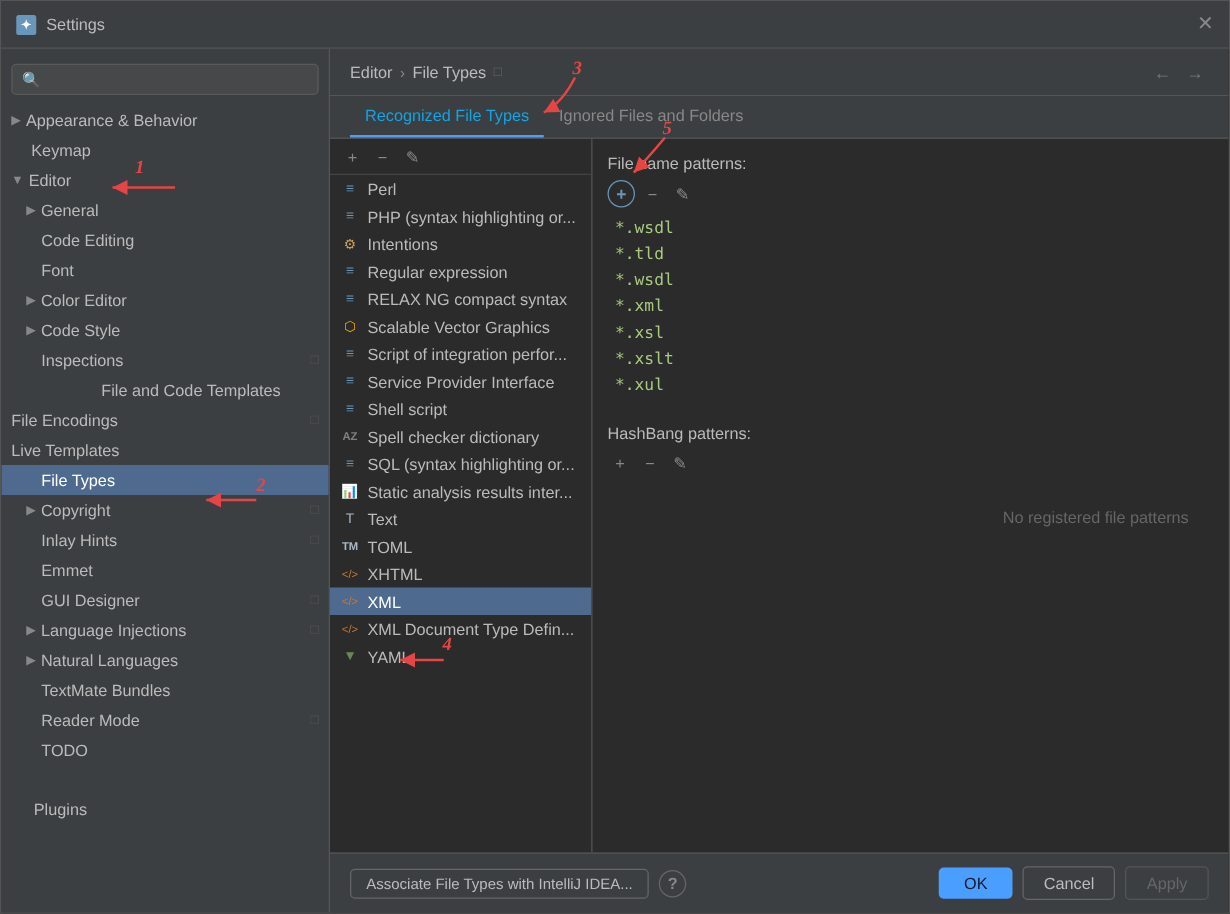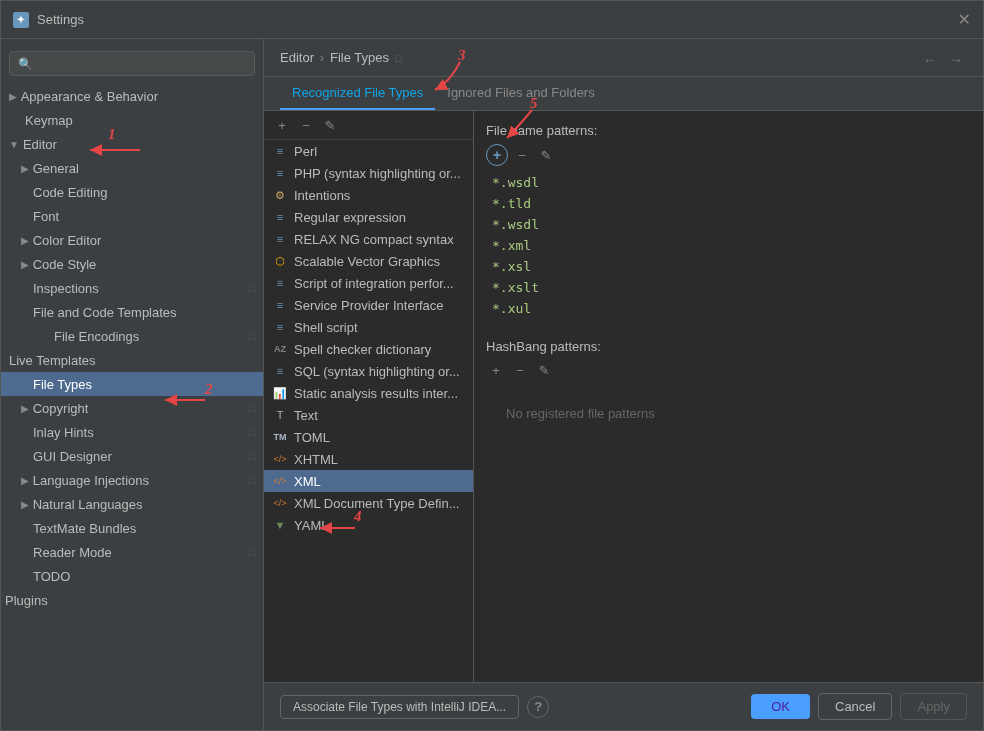--- a/index.html
+++ b/index.html
@@ -267,21 +267,21 @@
     .pattern-item {
       padding: 3px 6px;
       font-size: 13px;
       color: #a9c980;
       font-family: monospace;
     }
 
     .empty-label {
       color: #666;
       font-size: 13px;
-      text-align: left;
+      text-align: right;
       padding: 20px;
     }
 
     
     .bottom-bar {
       background: #3c3f41;
       border-top: 1px solid #555;
       padding: 10px 16px;
       display: flex;
       align-items: center;
@@ -305,21 +305,21 @@
       display: flex; align-items: center; justify-content: center;
       cursor: pointer;
       font-size: 13px;
       font-weight: bold;
     }
     .spacer { flex: 1; }
     .ok-btn {
       padding: 5px 20px;
       background: #4a9eff;
       border: none;
-      color: #4c1d95;
+      color: #0f172a;
       border-radius: 4px;
       cursor: pointer;
       font-size: 13px;
     }
     .cancel-btn {
       padding: 5px 16px;
       background: #3c3f41;
       border: 1px solid #666;
       color: #bbb;
       border-radius: 4px;
@@ -387,43 +387,46 @@
         <span>Color Editor</span>
       </div>
       <div class="sidebar-row" style="padding-left:20px;">
         <span style="font-size:10px;margin-right:4px;color:#888;">▶</span>
         <span>Code Style</span>
       </div>
       <div class="sidebar-row" style="padding-left:32px;">
         <span>Inspections</span>
         <span class="pin-icon">□</span>
       </div>
-      <div class="sidebar-row" style="padding-left:32px;">
+      <div class="sidebar-row" style="padding-left:32px;margin-left:48px;">
         <span>File and Code Templates</span>
       </div>
-      <div class="sidebar-row" style="margin-left:45px;">
+      <div class="sidebar-row" style="">
         <span>File Encodings</span>
         <span class="pin-icon">□</span>
       </div>
       <div class="sidebar-row" style="">
         <span>Live Templates</span>
       </div>
       <div class="sidebar-row selected" style="padding-left:32px;">
         <span>File Types</span>
       </div>
       <div class="sidebar-row" style="padding-left:20px;">
         <span style="font-size:10px;margin-right:4px;color:#888;">▶</span>
         <span>Copyright</span>
         <span class="pin-icon">□</span>
       </div>
       <div class="sidebar-row" style="padding-left:32px;gap:43px;">
         <span>Inlay Hints</span>
         <span class="pin-icon">□</span>
       </div>
       <div class="sidebar-row" style="padding-left:32px;">
+        <span>Emmet</span>
+      </div>
+      <div class="sidebar-row" style="padding-left:32px;">
         <span>GUI Designer</span>
         <span class="pin-icon">□</span>
       </div>
       <div class="sidebar-row" style="padding-left:20px;">
         <span style="font-size:10px;margin-right:4px;color:#888;">▶</span>
         <span>Language Injections</span>
         <span class="pin-icon">□</span>
       </div>
       <div class="sidebar-row" style="padding-left:20px;">
         <span style="font-size:10px;margin-right:4px;color:#888;">▶</span>
@@ -432,21 +435,21 @@
       <div class="sidebar-row" style="padding-left:32px;">
         <span>TextMate Bundles</span>
       </div>
       <div class="sidebar-row" style="padding-left:32px;">
         <span>Reader Mode</span>
         <span class="pin-icon">□</span>
       </div>
       <div class="sidebar-row" style="padding-left:32px;">
         <span>TODO</span>
       </div>
-      <div class="sidebar-row" style="padding-left:4px;">
+      <div class="sidebar-row" style="padding-left:26px;margin-top:23px;">
         <span>Plugins</span>
       </div>
     </div>
 
     <div class="right-panel">
 
       <div class="breadcrumb-bar">
         <span class="breadcrumb-item">Editor</span>
         <span class="breadcrumb-sep">›</span>
         <span class="breadcrumb-current">File Types</span>

